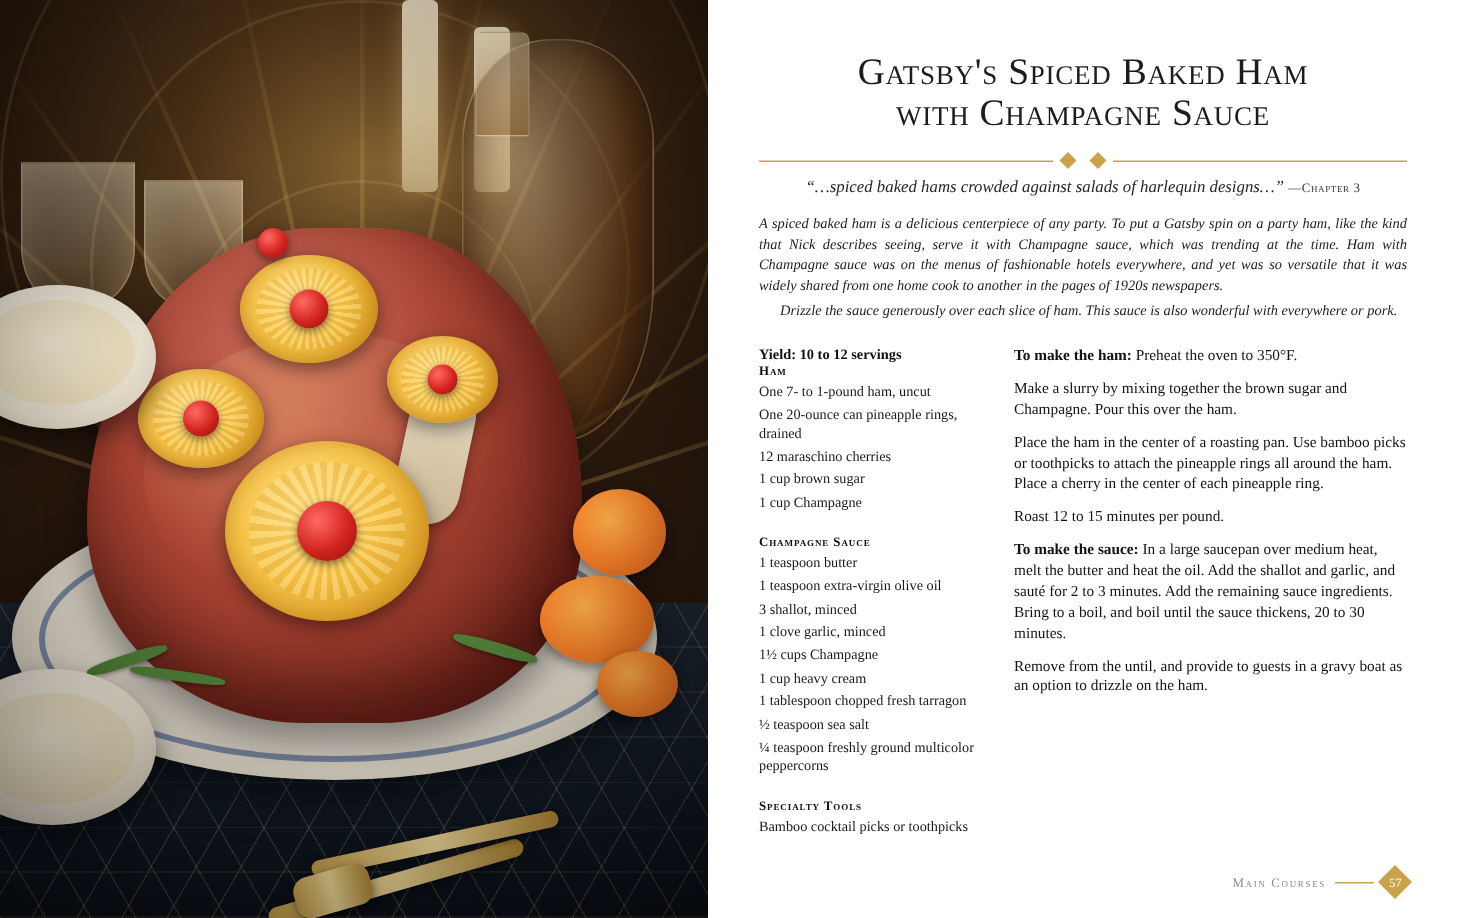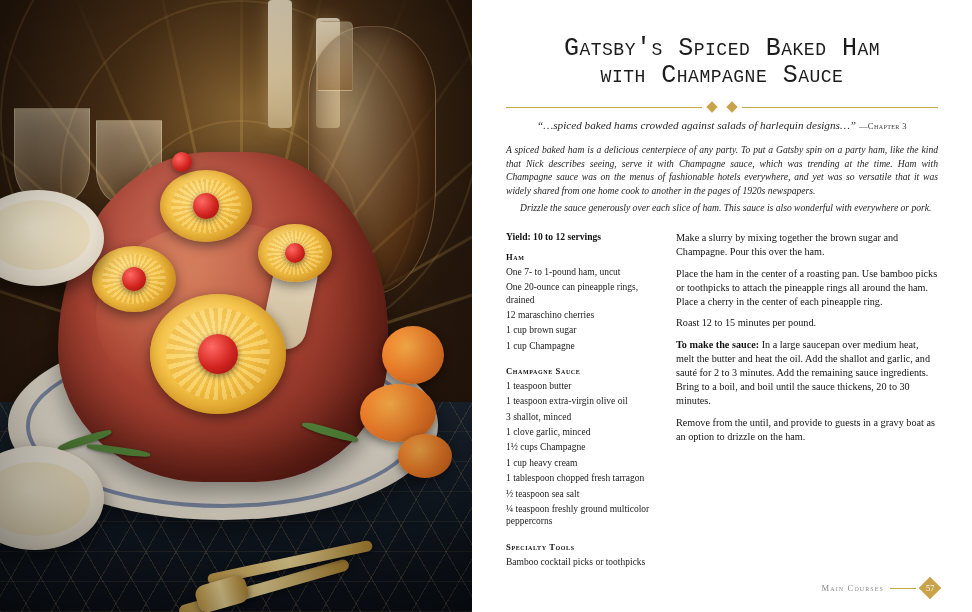--- a/index.html
+++ b/index.html
@@ -176,21 +176,21 @@
 
   
   .recipe-page {
     position: relative;
     width: 500px; height: 612px;
     background: #ffffff;
     padding: 28px 34px 20px 34px;
   }
   .title {
     text-align: center;
-    font-family: Liberation Mono, monospace;
+    font-family: Liberation Serif, serif;
     color: #1c1c1c;
     letter-spacing: 0.5px;
     line-height: 1.06;
     font-size: 25px;
     font-weight: normal;
     margin: 8px 0 0 0;
     font-variant: small-caps;
   }
   .title .l1, .title .l2 { display:block; }
 
@@ -233,21 +233,20 @@
     margin-top: 16px;
     gap: 22px;
   }
   .col-left { width: 148px; }
   .col-right { flex:1; }
 
   .yield {
     font-size: 9.6px;
     font-weight: bold;
     color:#111;
-    margin-bottom: 10px;
   }
   .sec-head {
     font-size: 8.6px;
     font-weight: bold;
     letter-spacing: .6px;
     color:#111;
     font-variant: small-caps;
     margin: 0 0 4px 0;
   }
   .ing {
@@ -430,20 +429,23 @@
 
         <div class="sec-gap"></div>
 
         <div>
           <div class="sec-head">Specialty Tools</div>
           <p class="ing">Bamboo cocktail picks or toothpicks</p>
         </div>
       </div>
 
       <div class="col-right">
+        <p class="step">
+          <b>To make the ham:</b><span> Preheat the oven to 350°F.</span>
+        </p>
         <p class="step">Make a slurry by mixing together the brown sugar and Champagne. Pour this over the ham.</p>
         <p class="step">Place the ham in the center of a roasting pan. Use bamboo picks or toothpicks to attach the pineapple rings all around the ham. Place a cherry in the center of each pineapple ring.</p>
         <p class="step">Roast 12 to 15 minutes per pound.</p>
         <p class="step">
           <b>To make the sauce:</b><span> In a large saucepan over medium heat, melt the butter and heat the oil. Add the shallot and garlic, and sauté for 2 to 3 minutes. Add the remaining sauce ingredients. Bring to a boil, and boil until the sauce thickens, 20 to 30 minutes.</span>
         </p>
         <p class="step">Remove from the until, and provide to guests in a gravy boat as an option to drizzle on the ham.</p>
       </div>
     </div>
 

